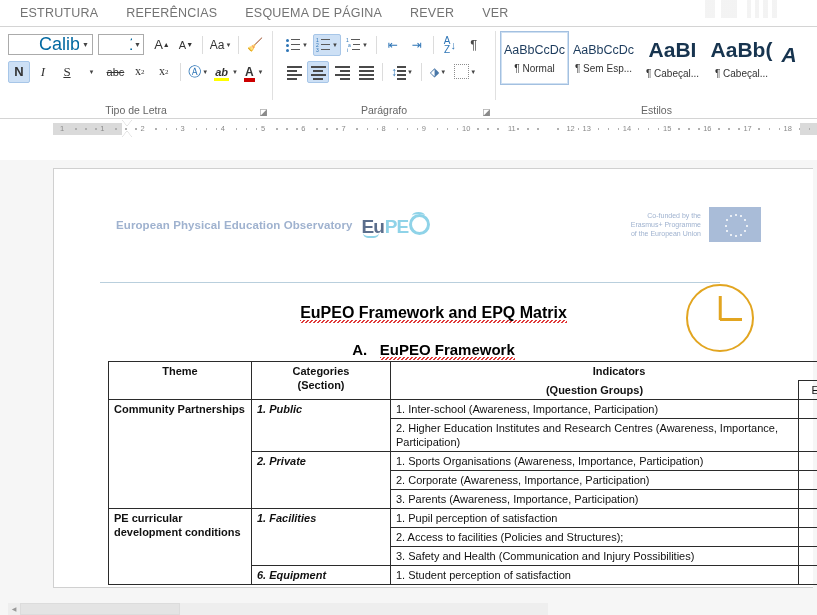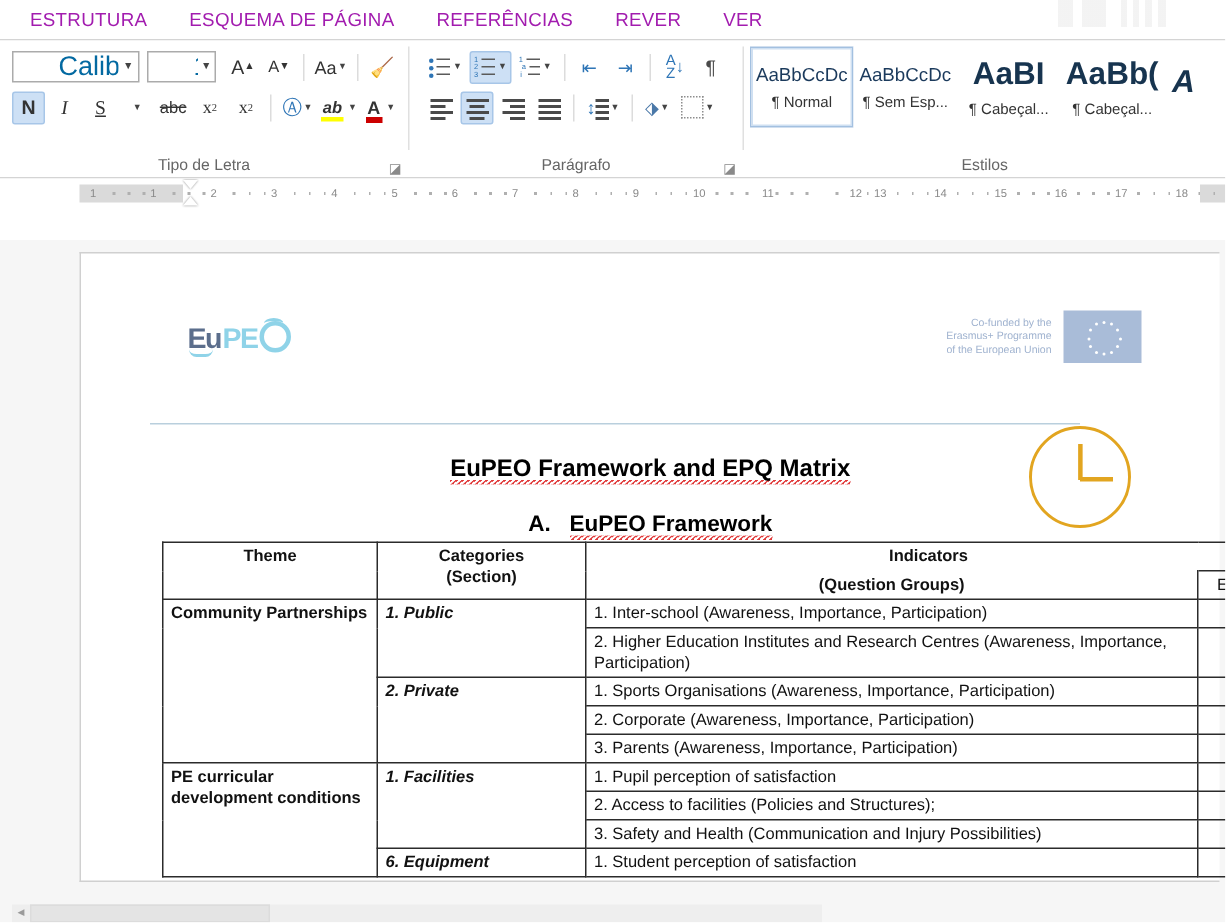--- a/index.html
+++ b/index.html
@@ -12,21 +12,21 @@
   .app{position:relative;width:817px;height:615px;overflow:hidden;background:#fff;}
 
   
   .tabbar{
     position:relative;height:27px;background:#ffffff;
     border-bottom:1px solid #d4d4d4;
     display:flex;align-items:center;
     padding-left:6px;box-sizing:border-box;
   }
   .tab{
-    font-size:12.5px;color:#a21caf;letter-spacing:.2px;
+    font-size:12.5px;color:#737373;letter-spacing:.2px;
     padding:0 14px;height:26px;line-height:26px;white-space:nowrap;
     cursor:default;
   }
   .ghost-img{
     position:absolute;right:8px;top:-8px;width:110px;height:26px;
     opacity:.10;pointer-events:none;
     background:
       linear-gradient(90deg,transparent 0 6px,#8a8a8a 6px 16px,transparent 16px 22px,
       #8a8a8a 22px 38px,transparent 38px 48px,#8a8a8a 48px 52px,transparent 52px 56px,
       #8a8a8a 56px 60px,transparent 60px 64px,#8a8a8a 64px 69px,transparent 69px 73px,
@@ -228,22 +228,22 @@
   .c-epq{width:38px;text-align:center;font-size:11.5px;vertical-align:middle;}
   .hdr-epq{text-align:center;font-weight:normal;font-size:11.5px;vertical-align:bottom;}
 </style>
 </head>
 <body>
 
 <div class="app">
 
   <div class="tabbar">
     <div class="tab">ESTRUTURA</div>
+    <div class="tab">REFERÊNCIAS</div>
     <div class="tab">ESQUEMA DE PÁGINA</div>
-    <div class="tab">REFERÊNCIAS</div>
     <div class="tab">REVER</div>
     <div class="tab">VER</div>
     <div class="ghost-img"></div>
   </div>
 
   <div class="ribbon">
 
     <div class="group" style="width:272px;">
       <div class="group-body">
         <div class="row" style="padding-left:2px;">
@@ -530,20 +530,21 @@
     <div class="marker-top"></div>
     <div class="marker-bot"></div>
 
   </div>
 
   <div class="canvas">
     <div class="page">
       <div class="doc">
 
         <div class="brandrow">
+          <div class="brandtext">European Physical Education Observatory</div>
           <div class="eupeo-logo">
             <span class="eu-chip">Eu</span>
             <span class="pe-chip">PE</span>
             <span class="o-ring"></span>
           </div>
         </div>
 
         <div class="erasmus">
           <div class="txt">
             <div>Co-funded by the</div>

